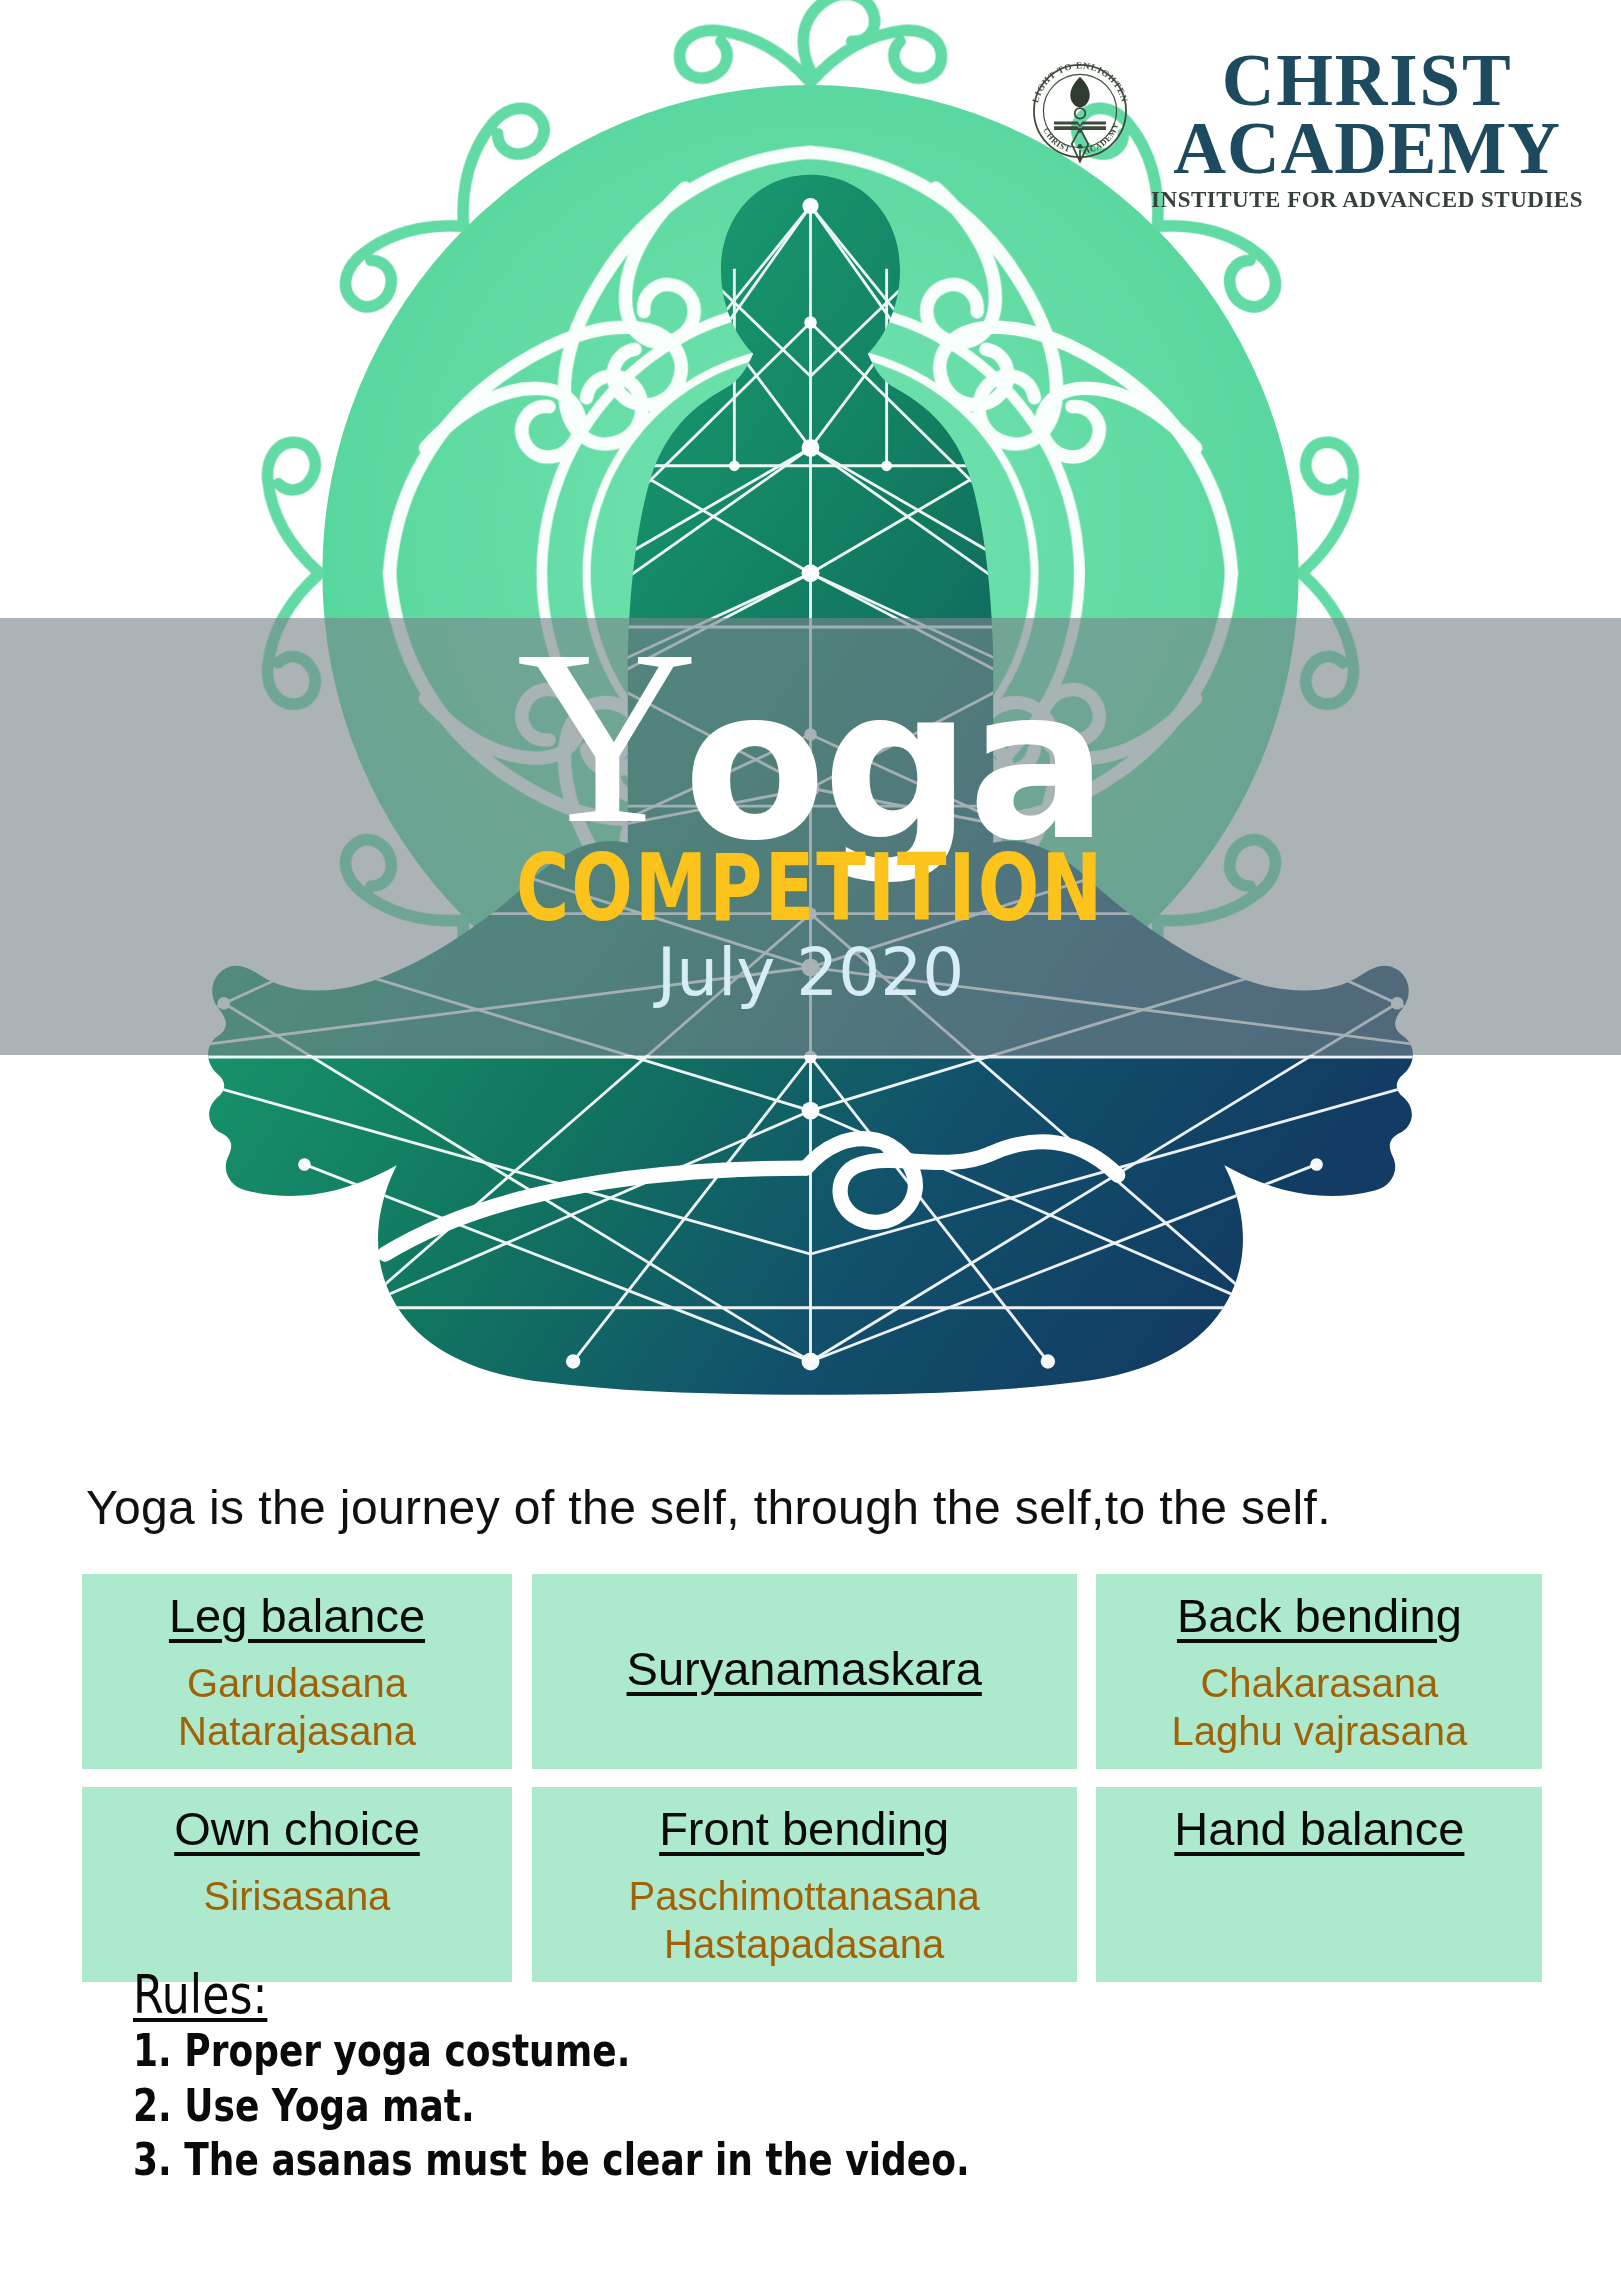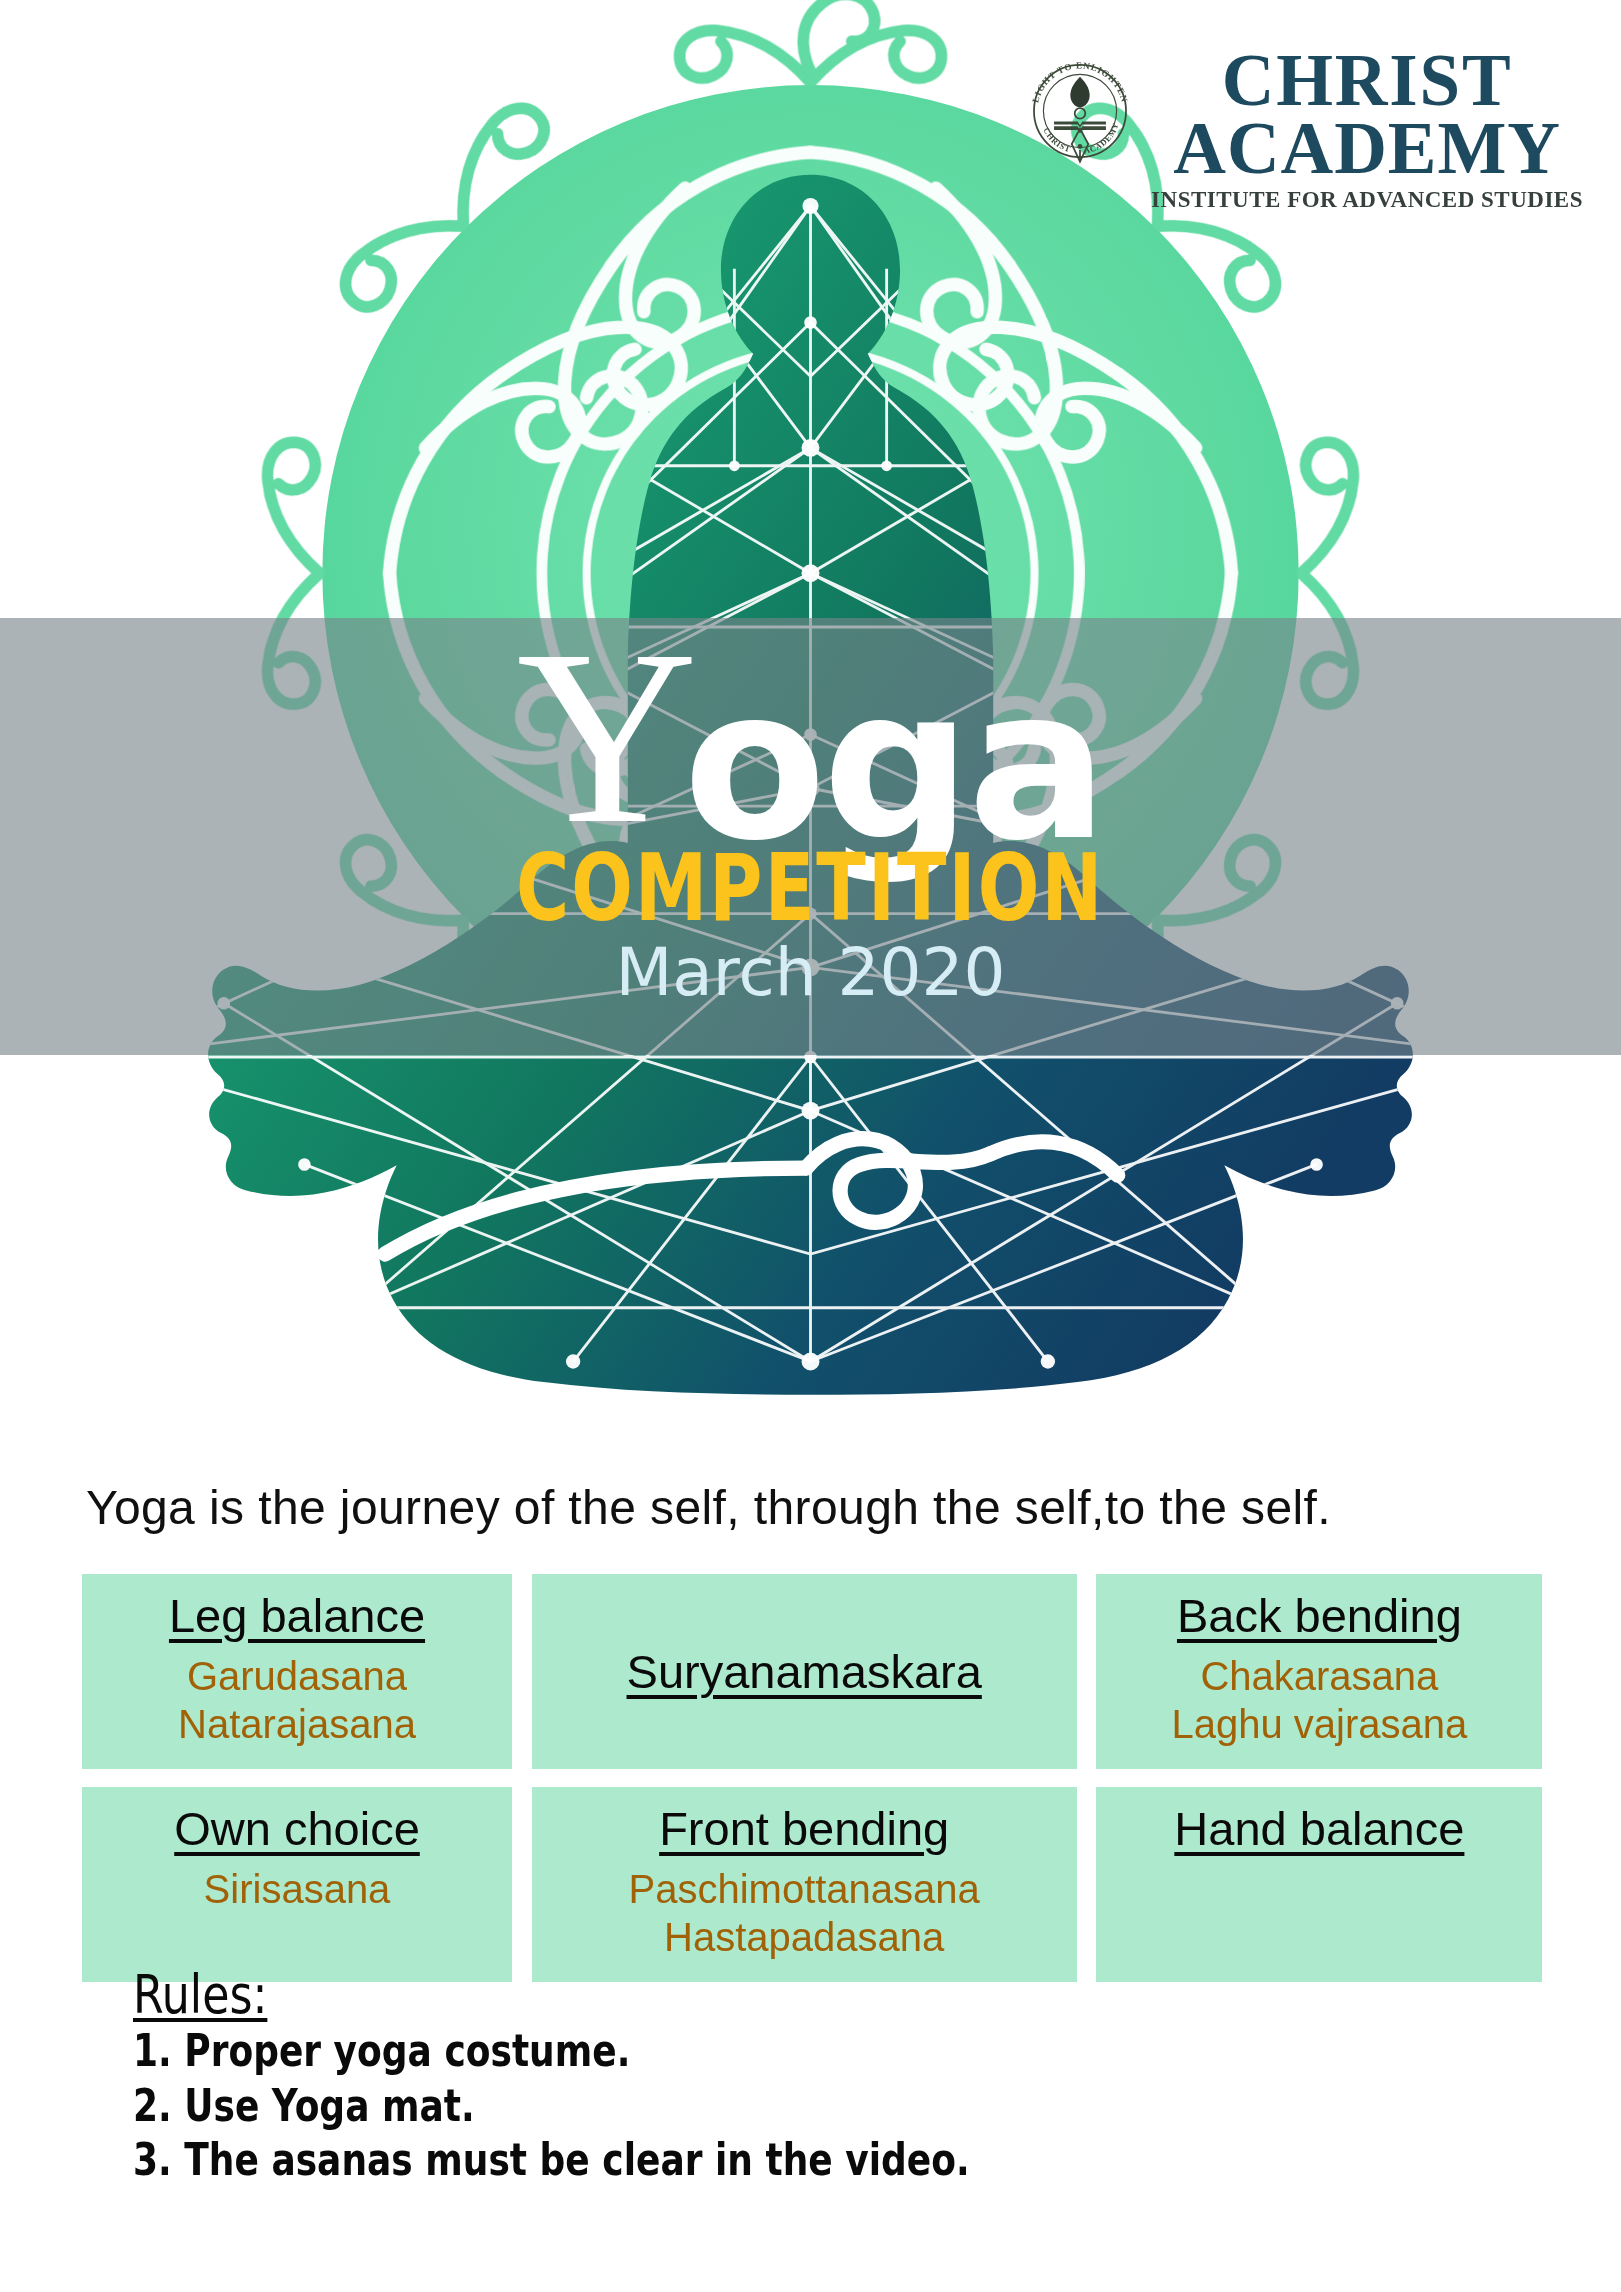--- a/index.html
+++ b/index.html
@@ -50,21 +50,21 @@
 
   
   .grid{position:absolute;left:82px;top:1574px;width:1456px;
         display:grid;grid-template-columns:430px 545px 446px;
         grid-template-rows:195px 195px;gap:18px 19.7px;}
   .cell{background:#ADE9CD;display:flex;flex-direction:column;align-items:center;
         justify-content:flex-start;padding-top:16px;box-sizing:border-box;}
   .cell.center-only{justify-content:center;padding-top:12px;}
   .cell-title{font-family:"Liberation Sans", sans-serif;font-size:47px;color:#0a0a0a;
               text-decoration:underline;text-underline-offset:7.2px;text-decoration-thickness:3.6px;
-              line-height:1.1;margin-bottom:11px;white-space:nowrap;}
+              line-height:1.1;margin-bottom:18px;white-space:nowrap;}
   .cell-items{display:flex;flex-direction:column;align-items:center;gap:1.8px;}
   .cell-item{font-family:"Liberation Sans", sans-serif;font-size:40px;
              color:#a16207;line-height:1.16;white-space:nowrap;}
 
   
   .rules{position:absolute;left:133px;top:1967px;width:1164px;}
   .rules-head{font-family:"DejaVu Sans", sans-serif;font-weight:400;font-size:54px;color:#0a0a0a;
               text-decoration:underline;text-underline-offset:5.4px;text-decoration-thickness:3.6px;
               transform:scaleX(0.82);transform-origin:left center;line-height:1.05;display:inline-block;}
   .rule-line{font-family:"DejaVu Sans", sans-serif;font-weight:700;font-size:45px;color:#0a0a0a;
@@ -343,21 +343,21 @@
 </div>
 
 <div class="grey-band"></div>
 
 <div class="title-wrap">
   <div class="title-yoga">
     <span class="yoga-y">Y</span>
     <span class="yoga-oga">oga</span>
   </div>
   <div class="title-comp">COMPETITION</div>
-  <div class="title-date">March 2020</div>
+  <div class="title-date">July 2020</div>
 </div>
 
 <div class="logo">
   <svg class="logo-seal" viewBox="0 0 200 200">
     <defs>
       <path id="arcTop" d="M 28,100 A 72,72 0 0 1 172,100"></path>
       <path id="arcBotL" d="M 34,118 A 66,66 0 0 0 96,172"></path>
       <path id="arcBotR" d="M 104,172 A 66,66 0 0 0 166,118"></path>
     </defs>
     <circle cx="100" cy="100" r="78" fill="none" stroke="#3d4a3a" stroke-width="3"></circle>

